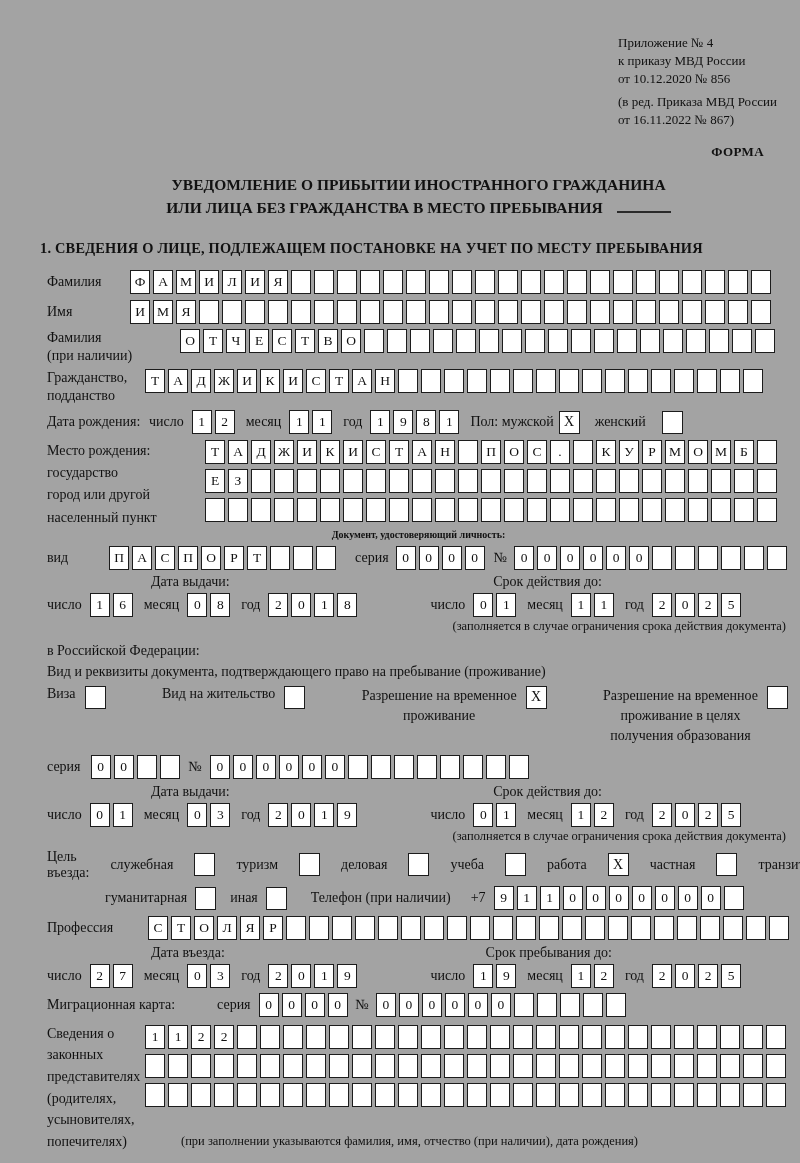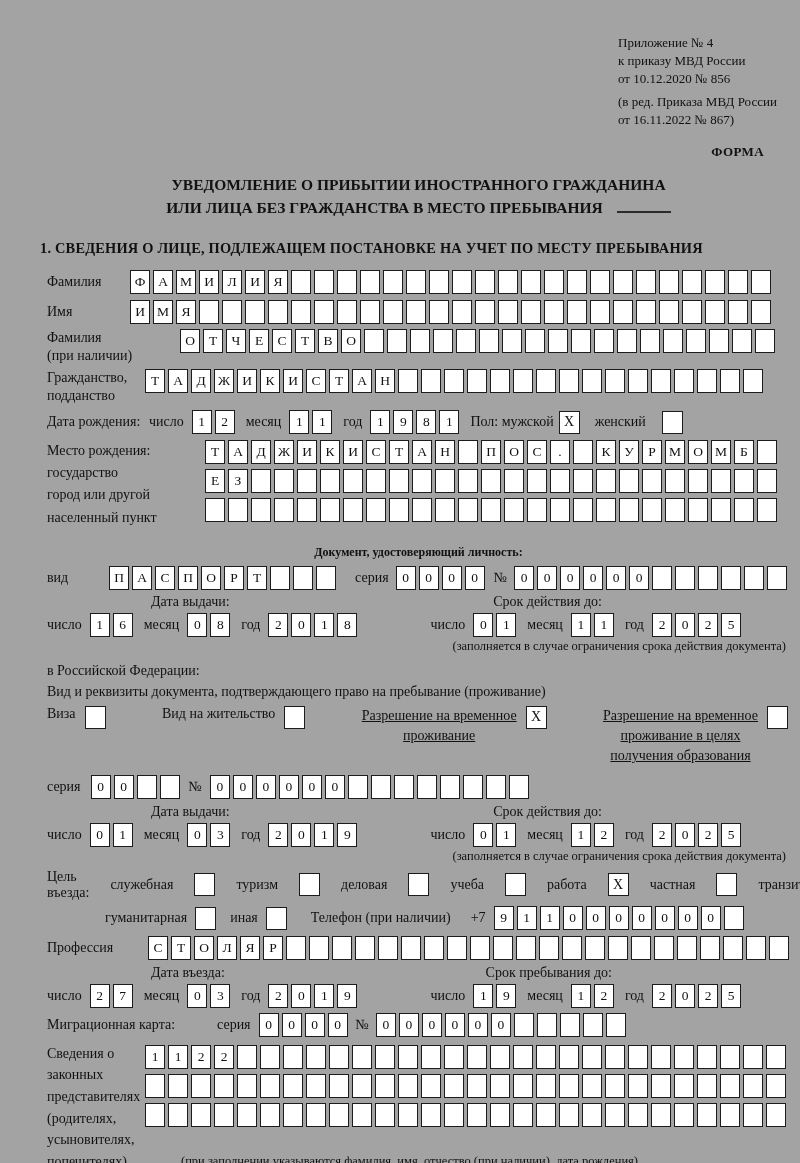--- a/index.html
+++ b/index.html
@@ -34,25 +34,25 @@
   }
   .cbox{
     box-sizing:border-box;display:inline-flex;flex:none;
     width:21px;height:23px;border:1.8px solid #1c1c1c;background:#fff;
     align-items:center;justify-content:center;font-size:14px;
   }
   .dg{display:inline-flex;align-items:center;gap:8px;}
   .dualheads{display:flex;font-size:14px;margin-top:4px;}
   .dual{display:flex;align-items:center;margin-top:3px;}
   .note{font-size:12.5px;text-align:right;padding-right:4px;margin-top:2px;}
-  .dochead{font-weight:bold;font-size:12px;text-align:center;margin-top:16px;}
+  .dochead{font-weight:bold;font-size:10px;text-align:center;margin-top:0;}
   .intro{font-size:14px;margin-top:7px;line-height:1.45;}
   .opts-row{display:flex;justify-content:space-between;align-items:flex-start;margin-top:4px;padding-right:2px;}
   .opt{display:inline-flex;align-items:flex-start;gap:9px;}
-  .opt .center{white-space:pre-line;text-align:center;line-height:1.45;text-decoration:underline;}
+  .opt .center{white-space:pre-line;text-align:center;line-height:1.45;}
   .stack{display:flex;flex-direction:column;}
   .stack .cellrow{margin-bottom:5px;}
   .mt8{margin-top:8px;}
 </style>
 </head>
 <body>
 
 <div class="page">
 
   <div class="hdr">

